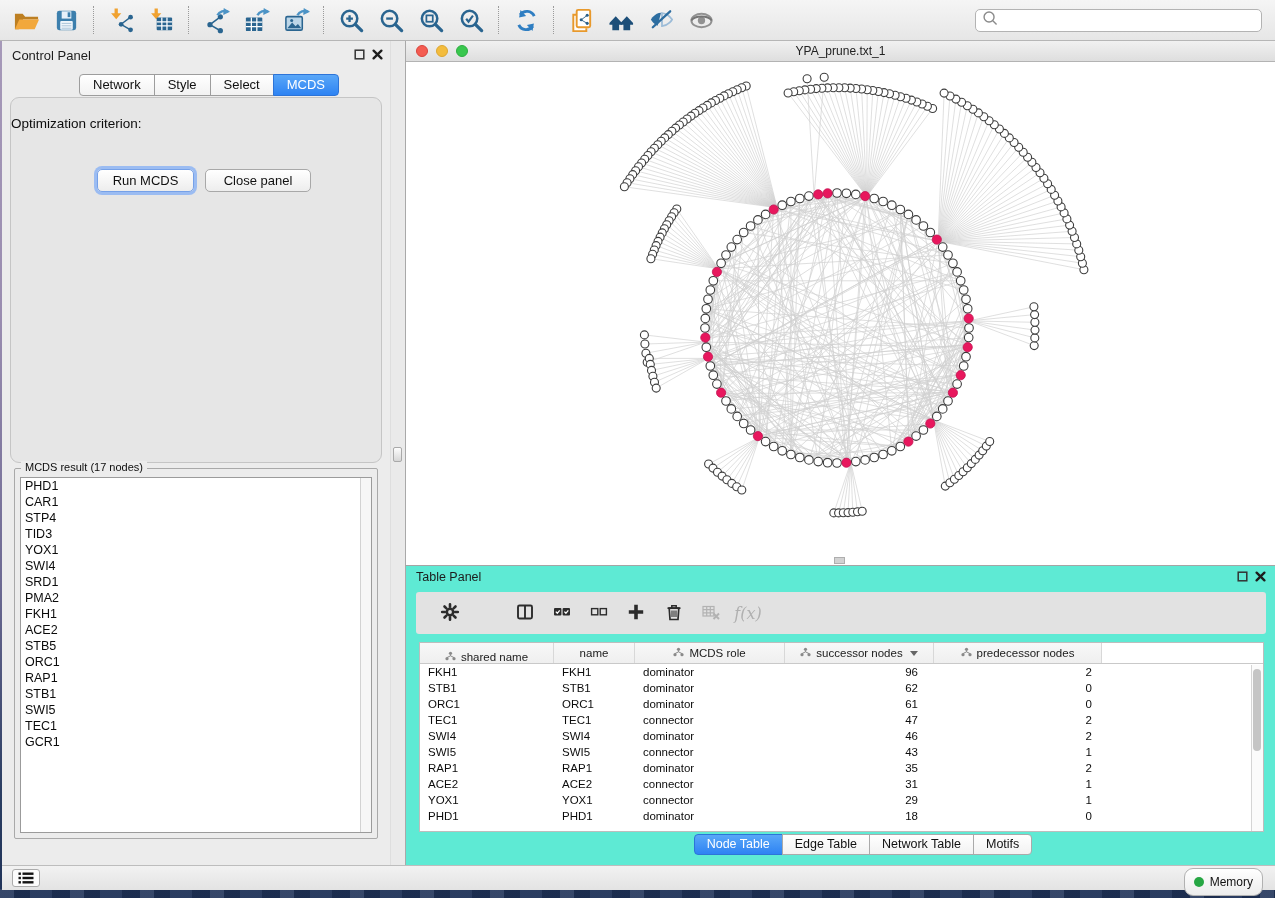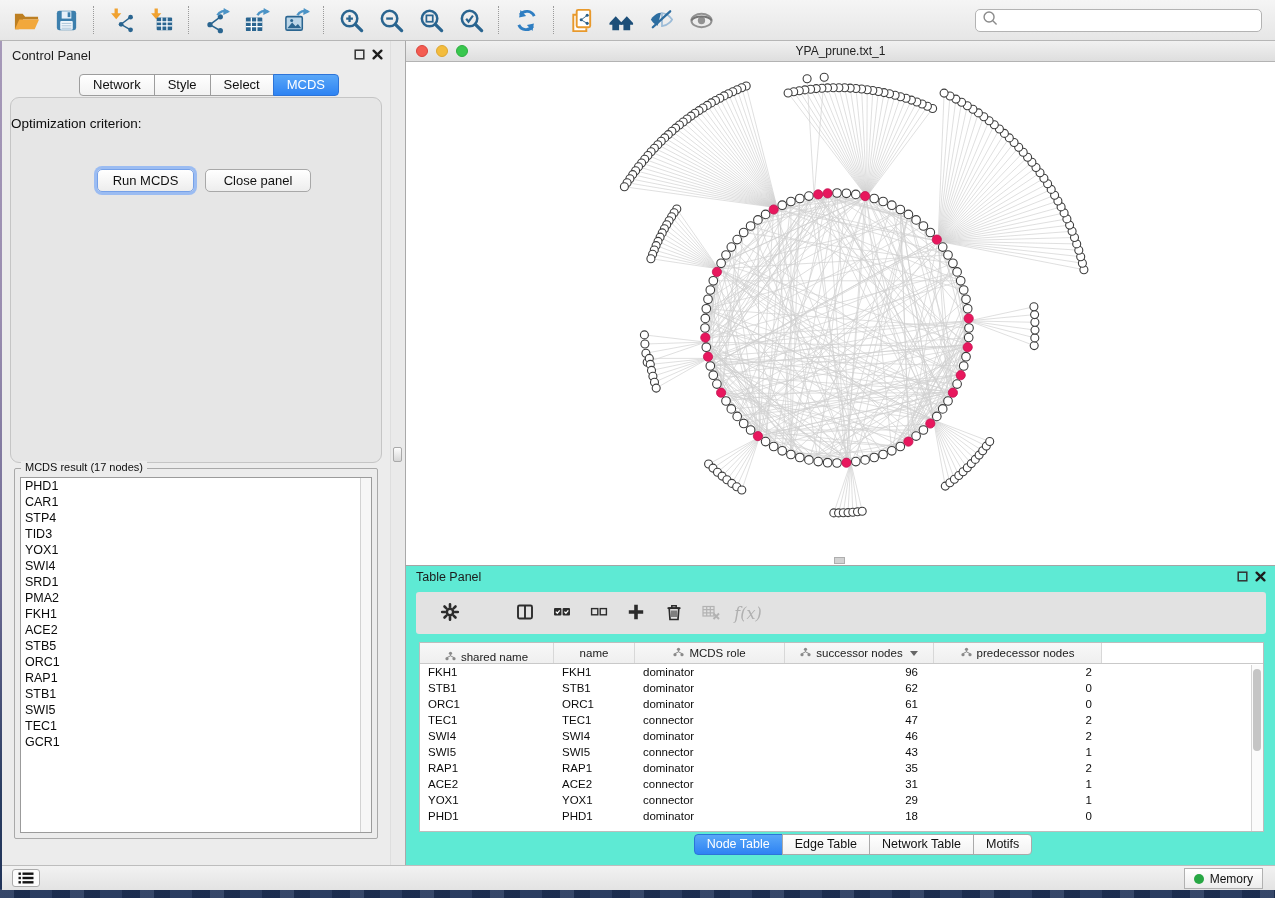--- a/index.html
+++ b/index.html
@@ -89,22 +89,22 @@
     border:1px solid #aaa; margin-left:-1px; color:#111; }
   .btab:first-child { border-radius:4px 0 0 4px; }
   .btab:last-child { border-radius:0 4px 4px 0; }
   .btab.sel { background:linear-gradient(#59a7f8,#2e83f3); color:#fff; border-color:#2d74d8;margin-left:45px; }
 
   
   .status-bar { position:absolute; left:2px; top:865px; width:1273px; height:25px;
     background:linear-gradient(#f2f2f2,#e3e3e3); border-top:1px solid #bdbdbd; }
   .list-btn { position:absolute; left:10px; top:3px; width:28px; height:18px; background:#fcfcfc; border:1px solid #ababab; border-radius:3px;
     display:flex; align-items:center; justify-content:center; }
-  .mem-btn { position:absolute; right:12px; top:2px; height:21px; padding:0 9px; background:linear-gradient(#ffffff,#ececec);
-    border:1px solid #b1b1b1; border-radius:0; display:flex; align-items:center; gap:6px; font-size:12px; color:#111; }
+  .mem-btn { position:absolute; right:12px; top:2px; height:28px; padding:0 9px; background:linear-gradient(#ffffff,#ececec);
+    border:1px solid #b1b1b1; border-radius:9px; display:flex; align-items:center; gap:6px; font-size:12px; color:#111; }
   .mem-dot { width:10px; height:10px; border-radius:50%; }
 </style>
 </head>
 <body>
 
 <div class="streaks"></div>
 
 <div class="toolbar" id="main-toolbar">
   <button class="icon-btn">
       <span>

